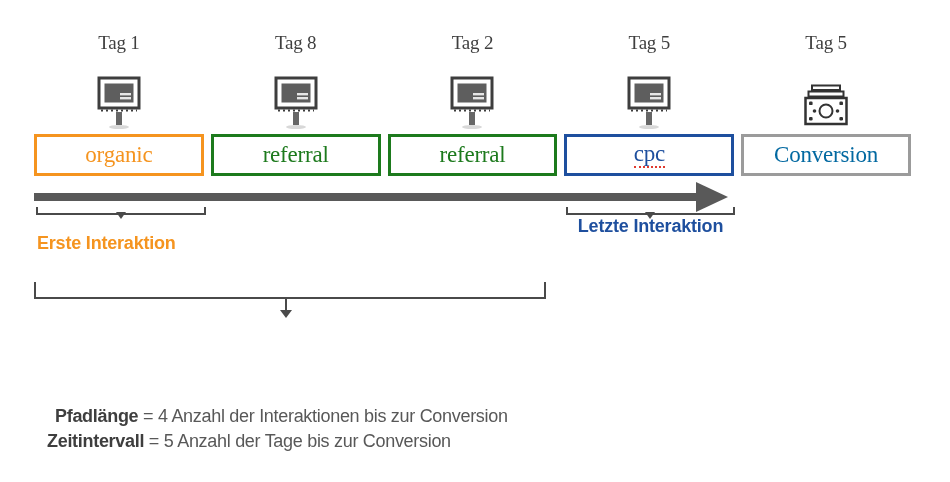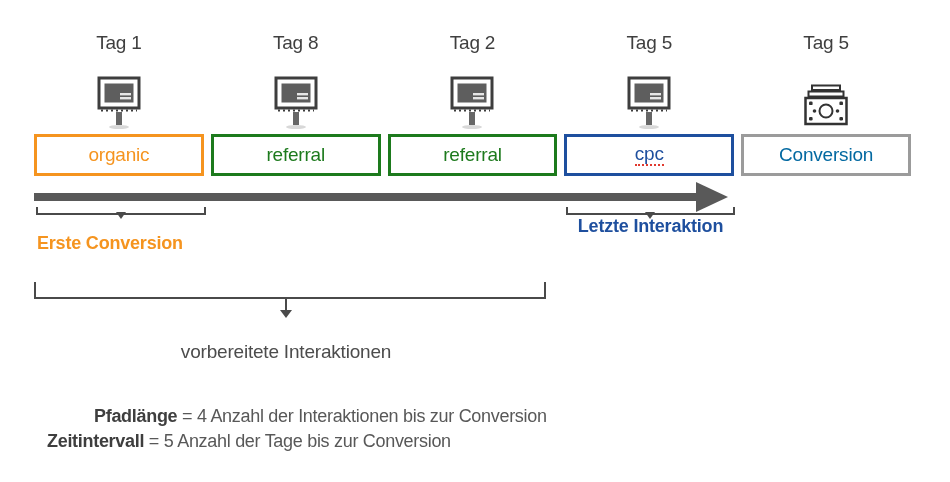--- a/index.html
+++ b/index.html
@@ -2,29 +2,29 @@
 <html style="--orange: #f5941f; --green: #1d7a1d; --blue: #1e4f9e; --gray: #9b9b9b; --arrow: #595959; --line: #4a4a4a; --red-underline: #e03a2f;"><head>
 <meta charset="utf-8">
 <style>
   * { margin:0; padding:0; box-sizing:border-box; }
   body { background:#fff; }
   .stage {
     position:relative; width:950px; height:482px; background:#ffffff;
     font-family:"Liberation Sans", sans-serif; overflow:hidden; color:#3f3f3f;
   }
   
-  .columns { position:absolute; left:34px; top:30px; width:877px; display:flex; gap:7px; }
+  .columns { position:absolute; left:34px; top:30px; width:877px; display:flex; gap:7px;font-family:Liberation Serif, serif; }
   .column { flex:1; display:flex; flex-direction:column; align-items:center; }
   .day { font-size:19px; line-height:26px; letter-spacing:-0.2px; color:#3f3f3f; }
   .icon-wrap { margin-top:20px; height:58px; display:flex; justify-content:center; align-items:flex-start; }
   .icon-wrap.money svg { margin-top:8px; }
   .box {
     width:100%; height:42px; border:3px solid; background:#fff;
     display:flex; align-items:center; justify-content:center;
-    font-size:19px; letter-spacing:-0.2px;
+    font-size:23px; letter-spacing:-0.2px;
   }
   .box-orange { border-color:var(--orange); color:var(--orange); }
   .box-green  { border-color:var(--green);  color:var(--green); }
   .box-blue   { border-color:var(--blue);   color:var(--blue); }
   .box-gray   { border-color:var(--gray);   color:#0369a1; }
   .misspelled { border-bottom:2px dotted var(--red-underline); line-height:1.05; }
   
   .arrow-body { position:absolute; left:34px; top:193px; width:664px; height:8px; background:var(--arrow); }
   .arrow-head { position:absolute; left:696px; top:182px; width:0; height:0;
     border-top:15px solid transparent; border-bottom:15px solid transparent; border-left:32px solid var(--arrow); }
@@ -46,21 +46,21 @@
   
   .lbl-first { position:absolute; left:37px; top:233px; font-size:18px; font-weight:bold;
     letter-spacing:-0.2px; color:var(--orange); }
   .lbl-last { position:absolute; left:566px; top:216px; width:169px; text-align:center;
     font-size:18px; font-weight:bold; letter-spacing:-0.2px; color:var(--blue); }
   .lbl-assist { position:absolute; left:20px; top:341px; width:532px; text-align:center;
     font-size:19px; letter-spacing:-0.2px; color:#4c4c4c; }
   
   .legend-line { position:absolute; font-size:18px; letter-spacing:-0.3px; color:#585858; white-space:nowrap; }
   .legend-line .term { font-weight:bold; color:#3e3e3e; }
-  .l1 { left:55px; top:406px;margin-left:39px; }
+  .l1 { left:55px; top:406px; }
   .l2 { left:47px; top:431px; }
 </style>
 </head>
 <body>
 
 <div class="stage">
 
   <div class="columns">
 
     <div class="column">
@@ -156,30 +156,29 @@
       </div>
     </div>
 
   </div>
 
   <div class="arrow-body"></div>
   <div class="arrow-head"></div>
 
   <div class="bracket b1"></div>
   <div class="bracket-tri b1t"></div>
-  <div class="lbl-first">Erste Conversion</div>
+  <div class="lbl-first">Erste Interaktion</div>
 
   <div class="bracket b2"></div>
   <div class="bracket-tri b2t"></div>
   <div class="lbl-last">Letzte Interaktion</div>
 
   <div class="bigbracket"></div>
   <div class="stem"></div>
   <div class="stem-head"></div>
-  <div class="lbl-assist">vorbereitete Interaktionen</div>
 
   <div class="legend-line l1">
     <span class="term">Pfadlänge</span>
     <span>=</span>
     <span>4</span>
     <span>Anzahl der Interaktionen bis zur Conversion</span>
   </div>
   <div class="legend-line l2">
     <span class="term">Zeitintervall</span>
     <span>=</span>

